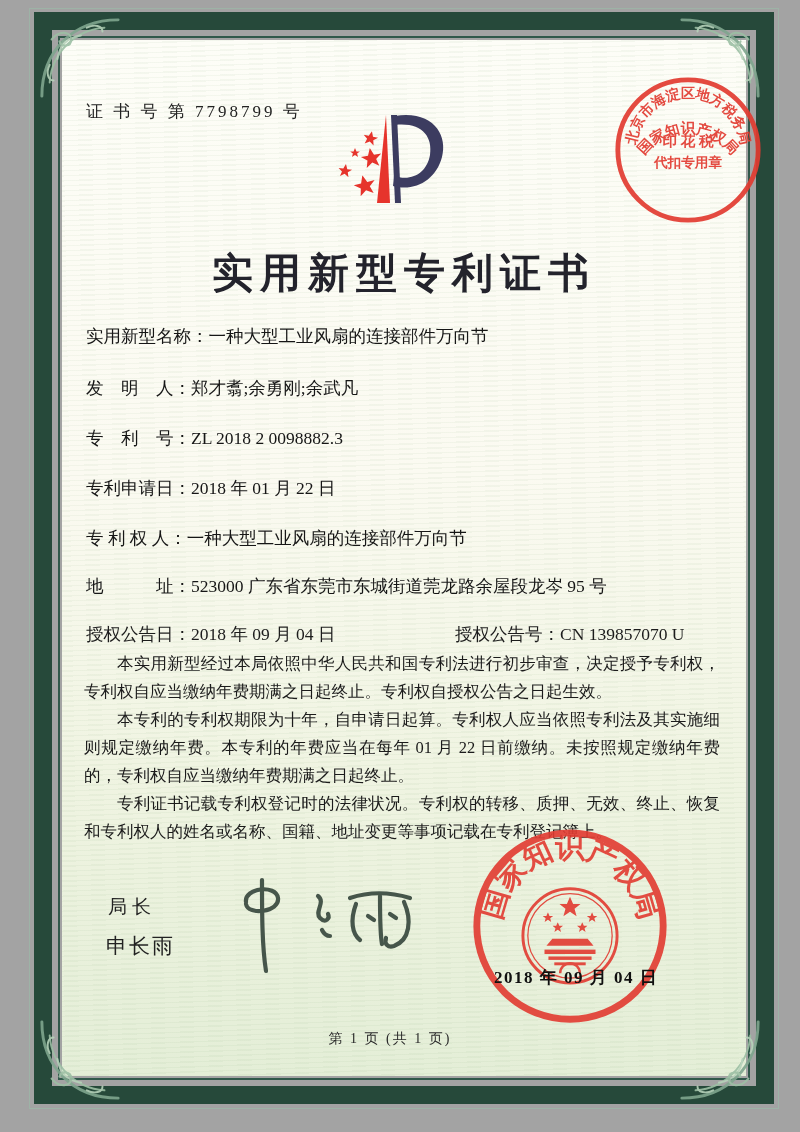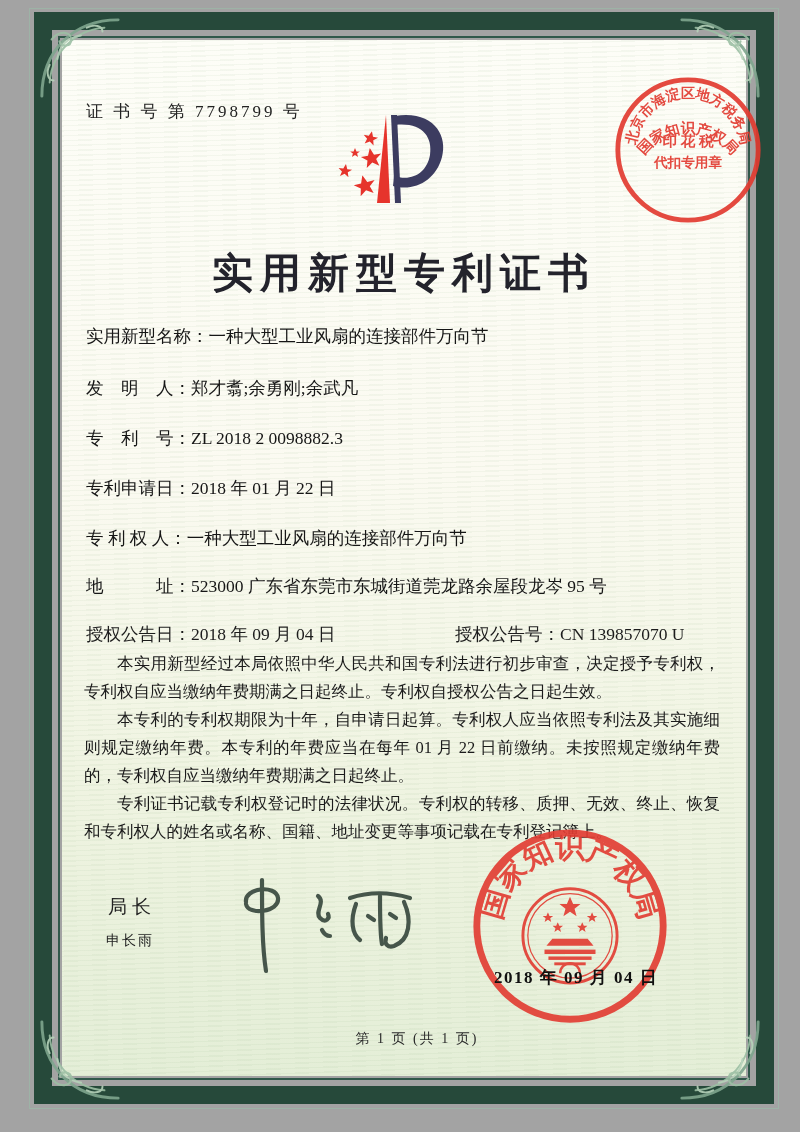--- a/index.html
+++ b/index.html
@@ -30,27 +30,27 @@
     font-size:41px; font-weight:700; letter-spacing:7px; color:#23232c;margin-top:28px;}
   .row{left:86px; width:648px; font-size:17.5px; white-space:nowrap; color:#161616;}
   .row .lbl{color:#161616;}
   .r0{top:324px;}.r1{top:376px;}.r2{top:426px;}.r3{top:476px;}.r4{top:526px;}.r5{top:574px;}
   .grant-date{left:86px; top:622px; font-size:17.5px; white-space:nowrap;}
   .grant-no{left:455px; top:622px; font-size:17.5px; white-space:nowrap;}
   .paras{left:84px; top:650px; width:636px; font-size:16.5px; line-height:28px;
     text-align:justify; color:#1b1b1b;}
   .paras p{margin:0; text-indent:2em;}
   .sig-title{left:108px; top:894px; font-size:19px; letter-spacing:5px; color:#222;}
-  .sig-name{left:106px; top:932px; font-size:14px; letter-spacing:2px; color:#222;}
+  .sig-name{left:106px; top:932px; font-size:21px; letter-spacing:2px; color:#222;}
   .signature{left:218px; top:868px;}
   .seal{left:464px; top:826px; opacity:.9;}
   .seal-date{left:494px; top:966px; z-index:4; font-size:17px; font-weight:600;
     color:#101010; letter-spacing:1.5px; white-space:nowrap;}
-  .footer{left:55px; width:684px; top:1030px; text-align:center; font-size:14px;
-    letter-spacing:2px; color:#2a2a2a;padding-left:20px;}
+  .footer{left:48px; width:684px; top:1030px; text-align:center; font-size:14px;
+    letter-spacing:2px; color:#2a2a2a;}
   svg text{font-family:"Liberation Serif","DejaVu Serif",serif;}
 </style>
 </head>
 <body>
 
 <div class="sheet">
 
   <div class="f-outline"></div>
   <div class="f-band"></div>
   <div class="page"></div>

